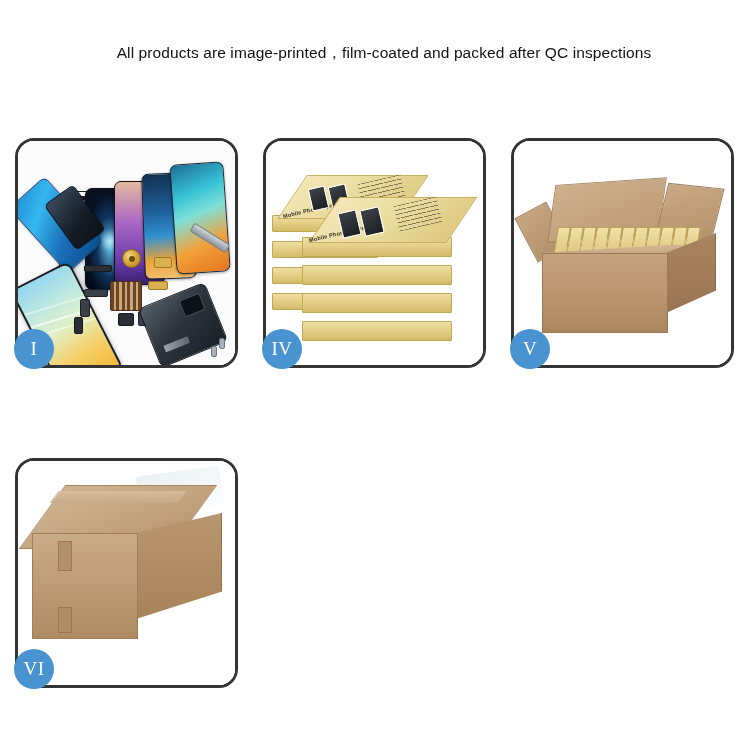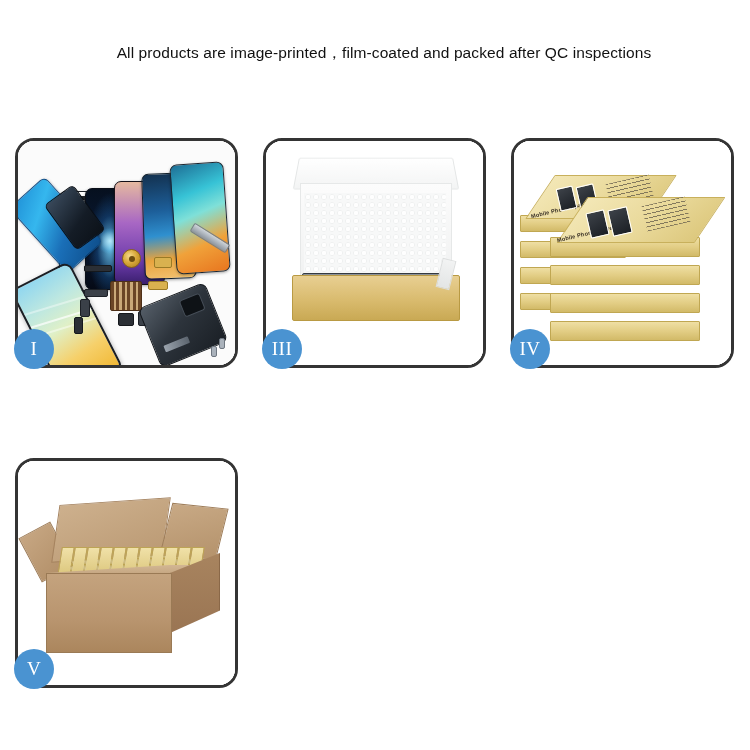--- a/index.html
+++ b/index.html
@@ -440,32 +440,20 @@
       <div class="part strip-dark" style="left:56px;top:176px;width:7px;height:15px;border-radius:2px;"></div>
       <div class="backplate"></div>
       <div class="screw" style="position:absolute;right:10px;bottom:16px;"></div>
       <div class="screw" style="position:absolute;right:18px;bottom:8px;"></div>
       <div class="tweezer"></div>
     </div>
     <div class="badge">I</div>
   </div>
 
 
-  <div class="panel">
-    <div class="panel-inner">
-      <div class="p3-bg"></div>
-      <div class="box3-lid"></div>
-      <div class="box3-back"></div>
-      <div class="box3-foam"></div>
-      <div class="box3-inner"></div>
-      <div class="box3-body"></div>
-      <div class="box3-tab"></div>
-    </div>
-    <div class="badge">III</div>
-  </div>
 
   <div class="panel">
     <div class="panel-inner">
       <div class="p4-bg"></div>
 
       <div class="ybox" style="left:6px;top:74px;width:104px;height:15px;"></div>
       <div class="ybox" style="left:6px;top:100px;width:104px;height:15px;"></div>
       <div class="ybox" style="left:6px;top:126px;width:104px;height:15px;"></div>
       <div class="ybox" style="left:6px;top:152px;width:104px;height:15px;"></div>
 
@@ -508,14 +496,27 @@
         <div class="ybar" style="left:117px;"></div>
         <div class="ybar" style="left:130px;"></div>
       </div>
       <div class="carton-rim"></div>
       <div class="carton-side"></div>
       <div class="carton-front"></div>
     </div>
     <div class="badge">V</div>
   </div>
 
+  <div class="panel">
+    <div class="panel-inner">
+      <div class="p6-bg"></div>
+      <div class="c6-wrap"></div>
+      <div class="c6-top"></div>
+      <div class="c6-seam"></div>
+      <div class="c6-side"></div>
+      <div class="c6-front"></div>
+      <div class="c6-tape"></div>
+      <div class="c6-tape2"></div>
+    </div>
+    <div class="badge">VI</div>
+  </div>
 
 </div>
 
 </body></html>

